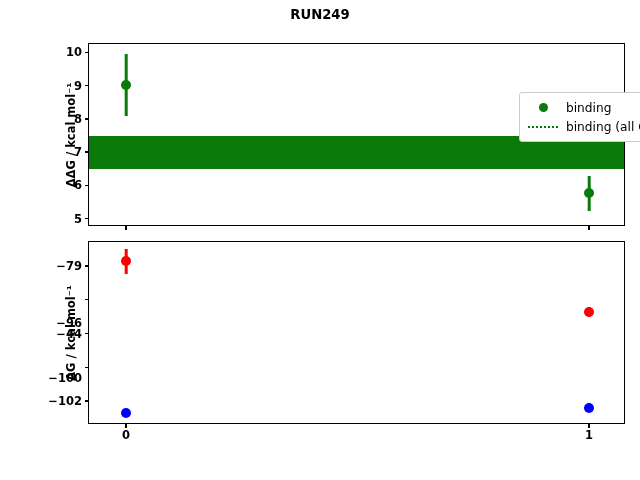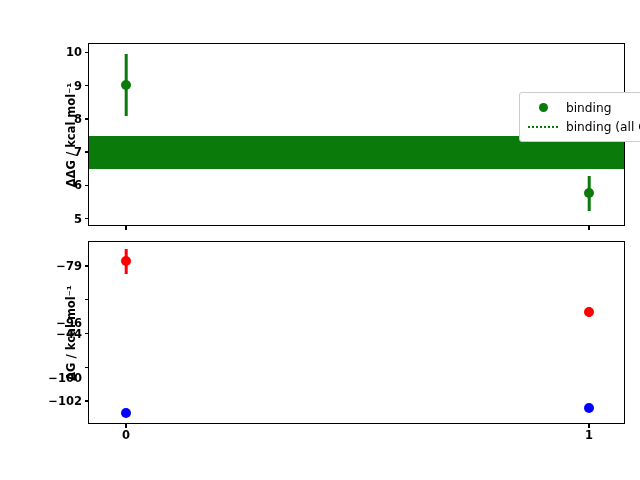--- a/index.html
+++ b/index.html
@@ -176,20 +176,21 @@
     margin-left: 6px;
     white-space: nowrap;
   }
   #legend-top { left: 430px; top: 48px; }
 </style>
 </head>
 <body>
 
 <div id="figure">
 
+  <div class="fig-title">RUN249</div>
 
   <div class="axes" id="axes-top">
     <div class="ylabel-wrap">
       <span class="txt">ΔΔG / kcal mol⁻¹</span>
     </div>
     <div class="plotinner" id="plot-top">
         <div class="errline" style="left: 37.0345px; top: 10.3145px; height: 61.5545px; background: rgb(10, 122, 10);"></div>
         <div class="marker" style="left: 37.0345px; top: 40.5927px; background: rgb(10, 122, 10);"></div>
         <div class="errline" style="left: 499.966px; top: 132.425px; height: 34.9364px; background: rgb(10, 122, 10);"></div>
         <div class="marker" style="left: 499.966px; top: 149.062px; background: rgb(10, 122, 10);"></div>

